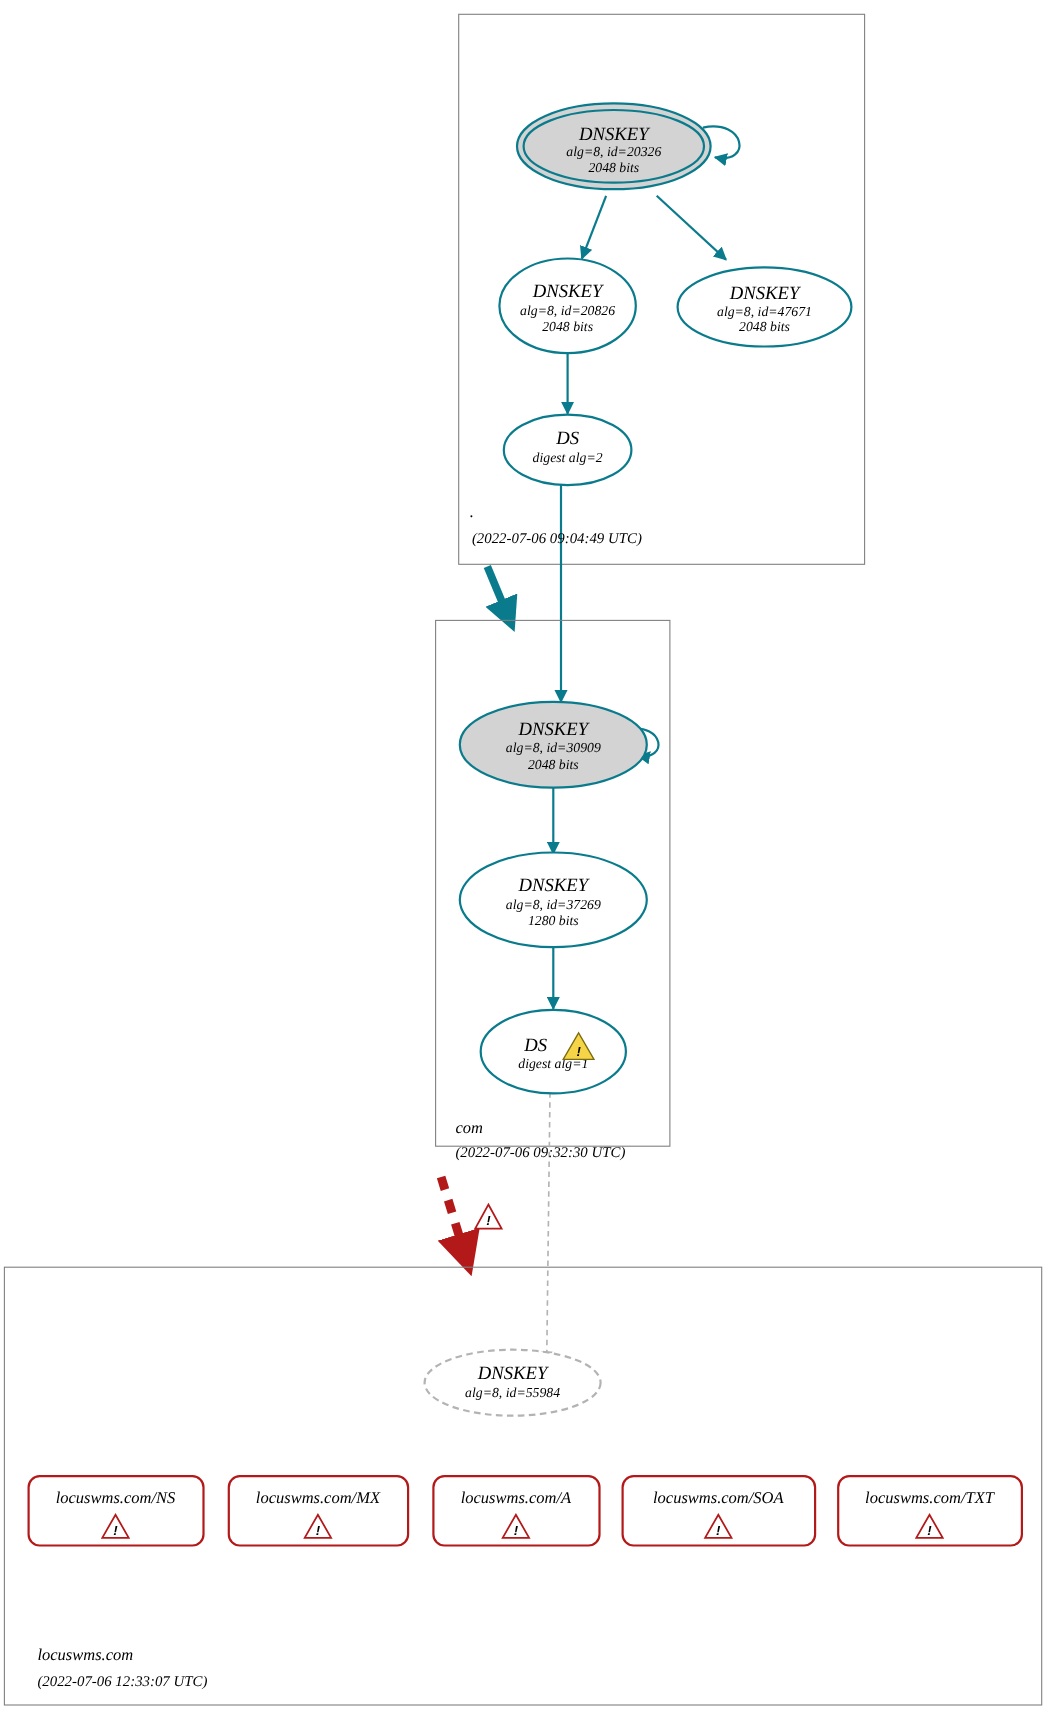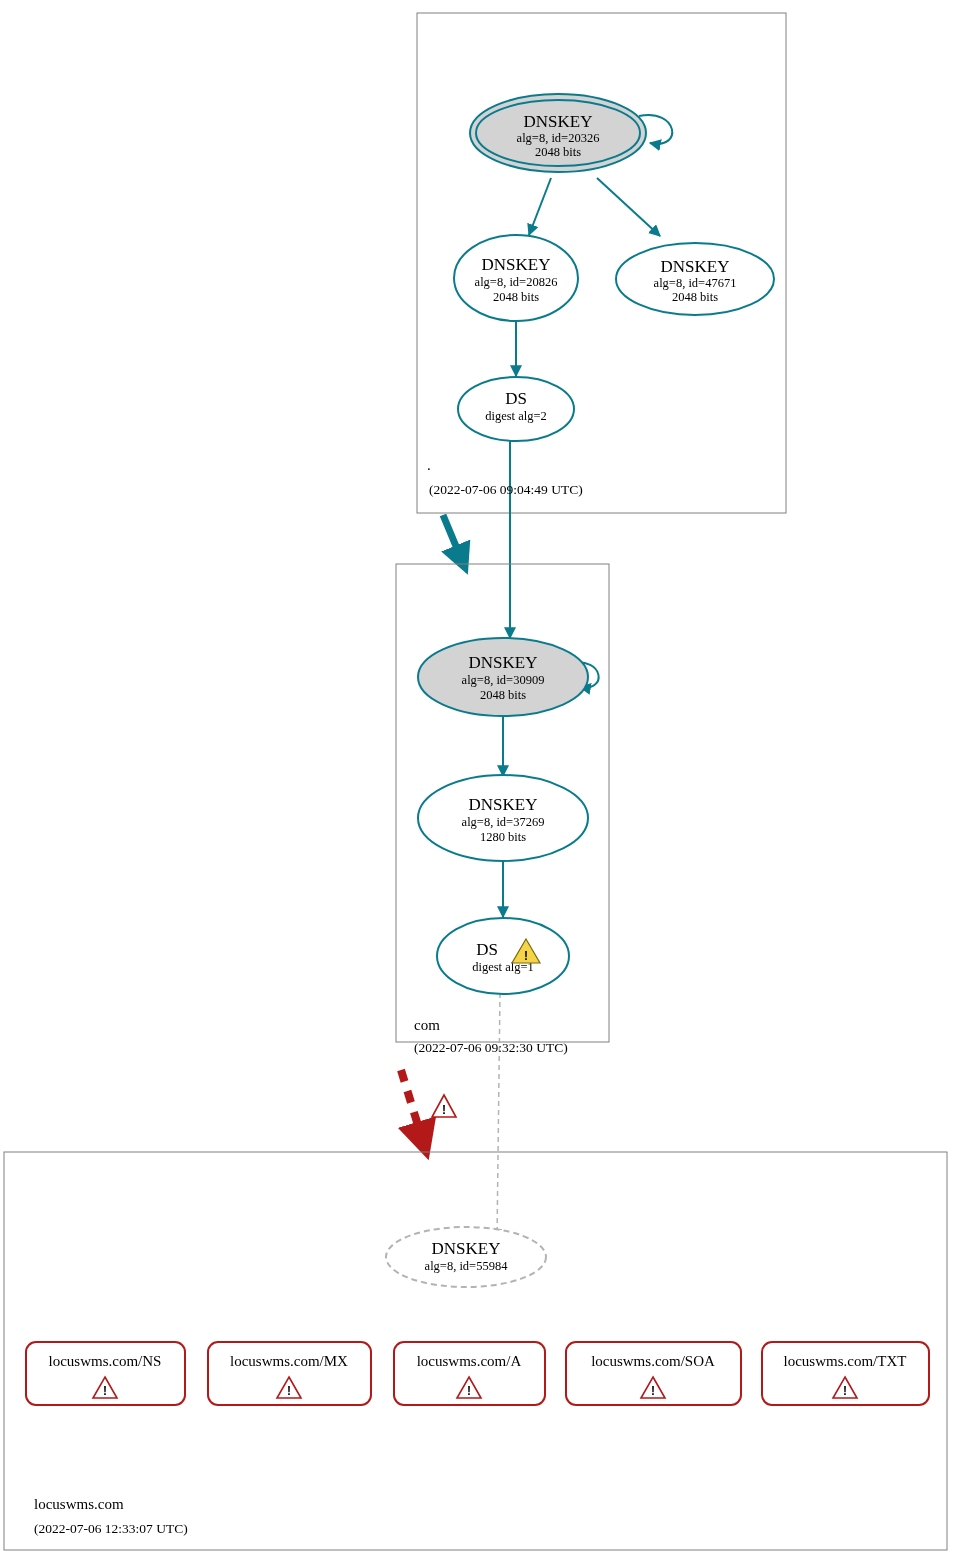--- a/index.html
+++ b/index.html
@@ -7,20 +7,21 @@
     padding: 0;
     background: #ffffff;
   }
   #stage {
     position: relative;
     width: 957px;
     height: 1563px;
     font-family: "Liberation Serif", serif;
     color: #000000;
     overflow: hidden;
+    font-style: italic;
   }
   svg#graph {
     position: absolute;
     left: 0;
     top: 0;
     width: 957px;
     height: 1563px;
   }
   .zone-box {
     fill: none;

